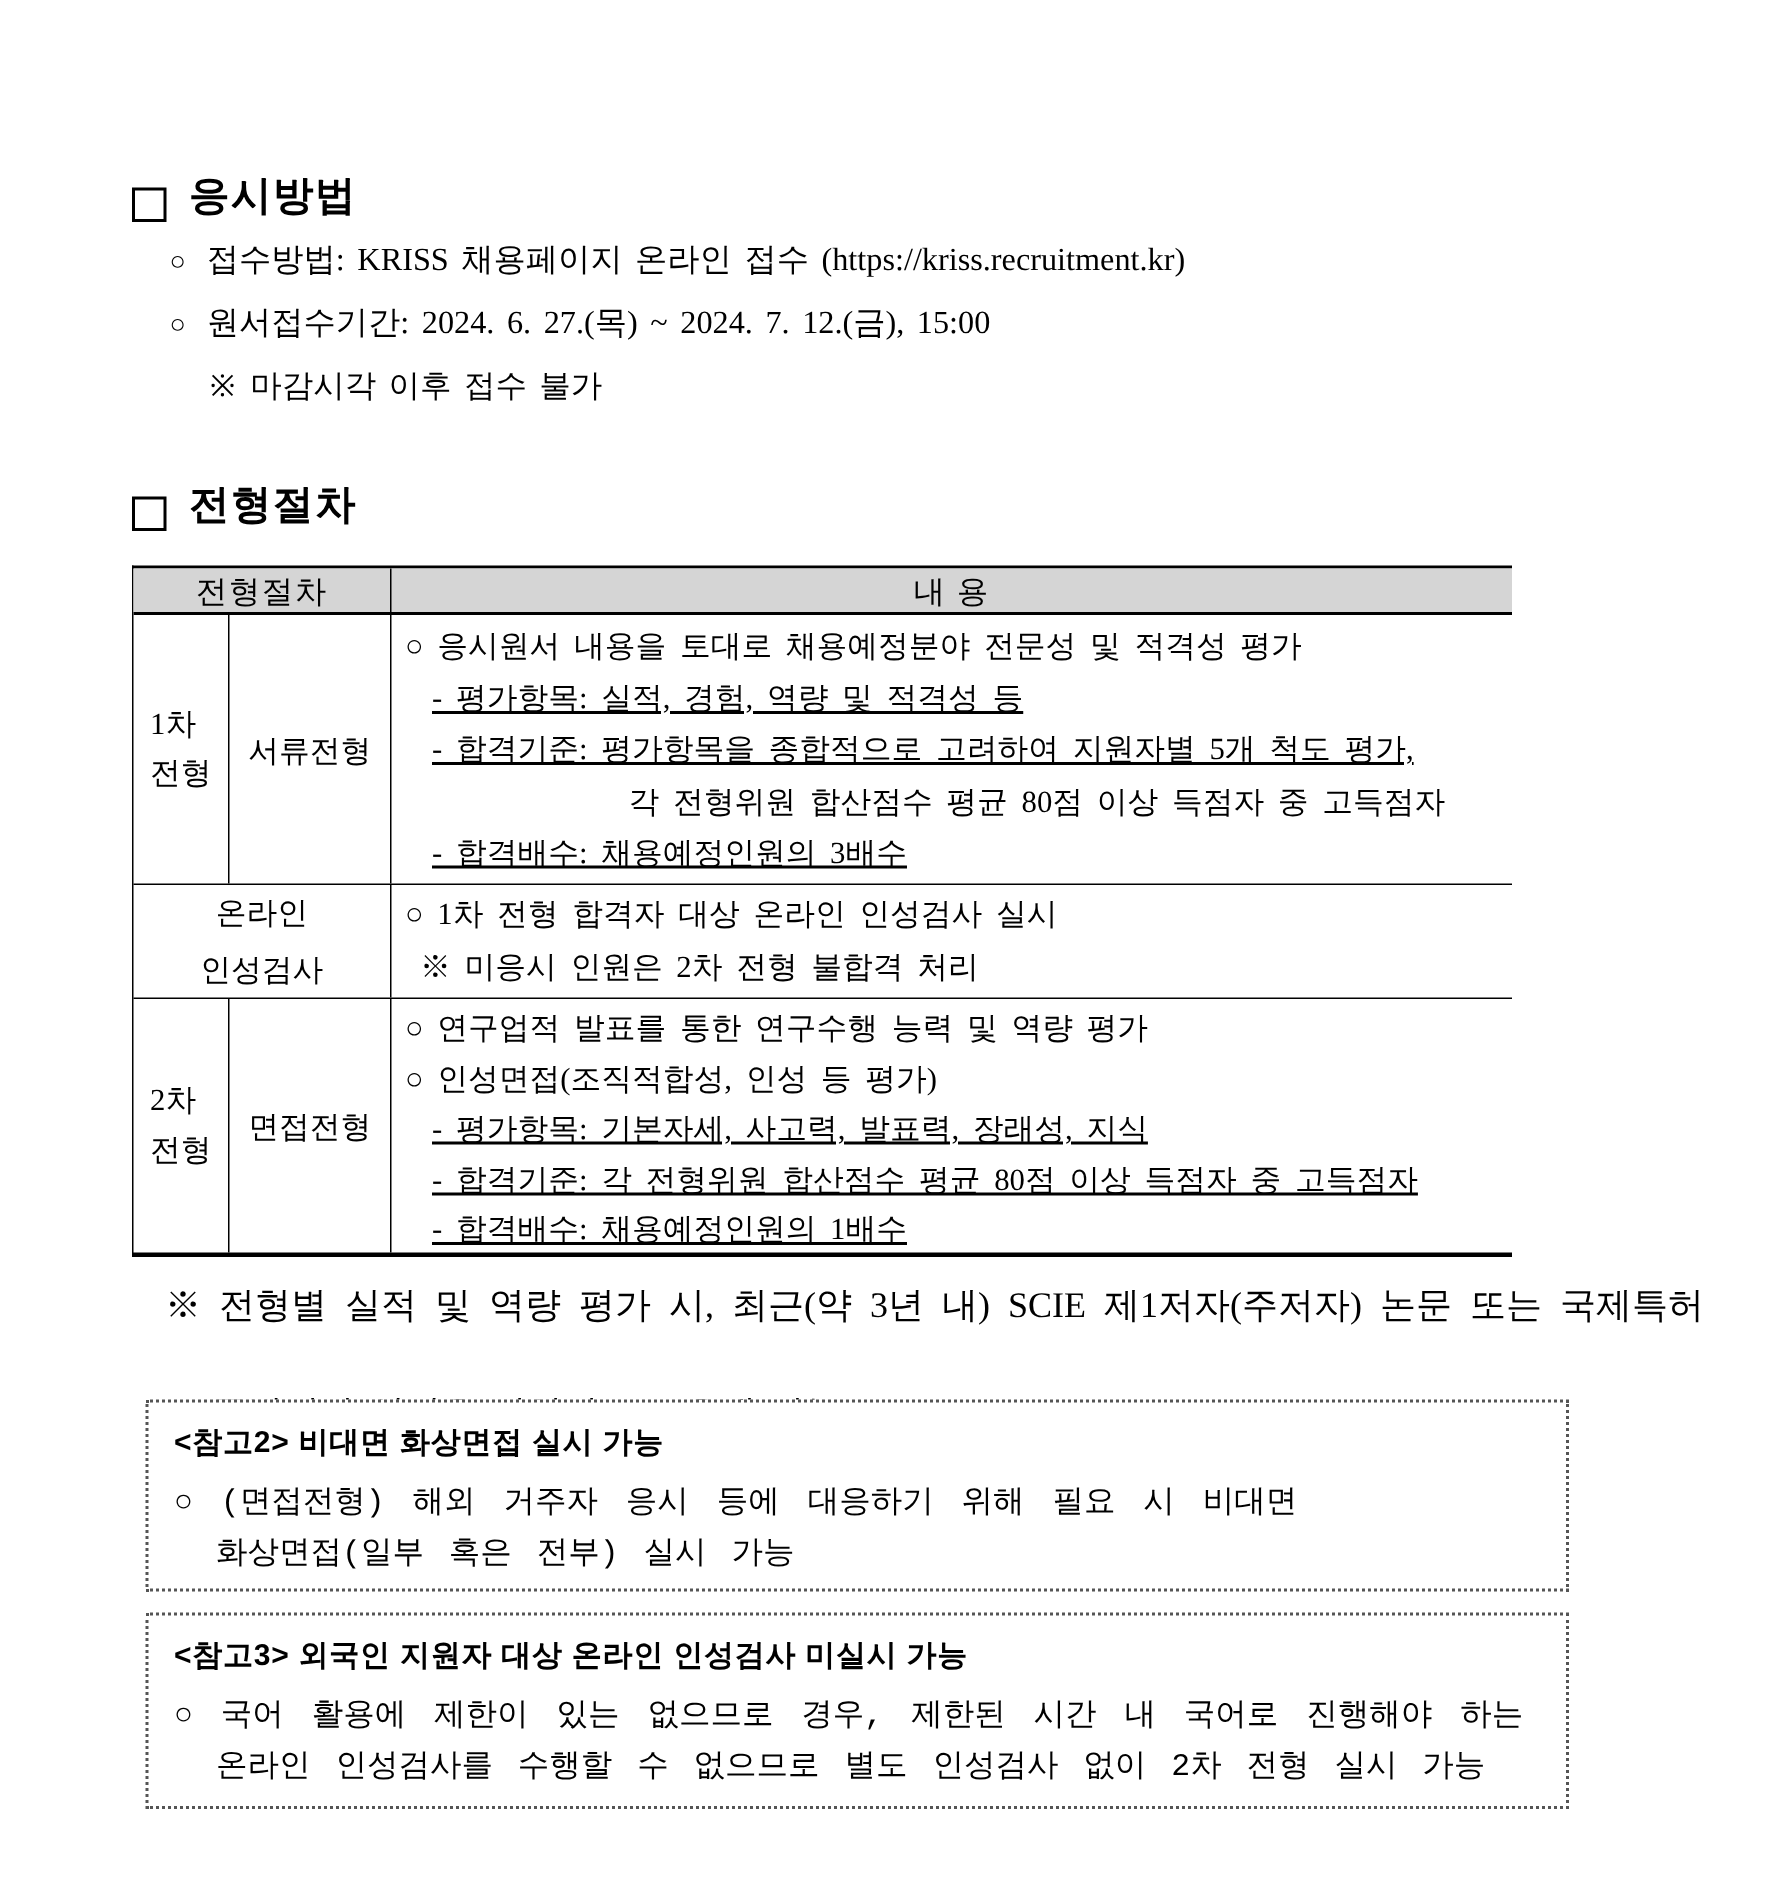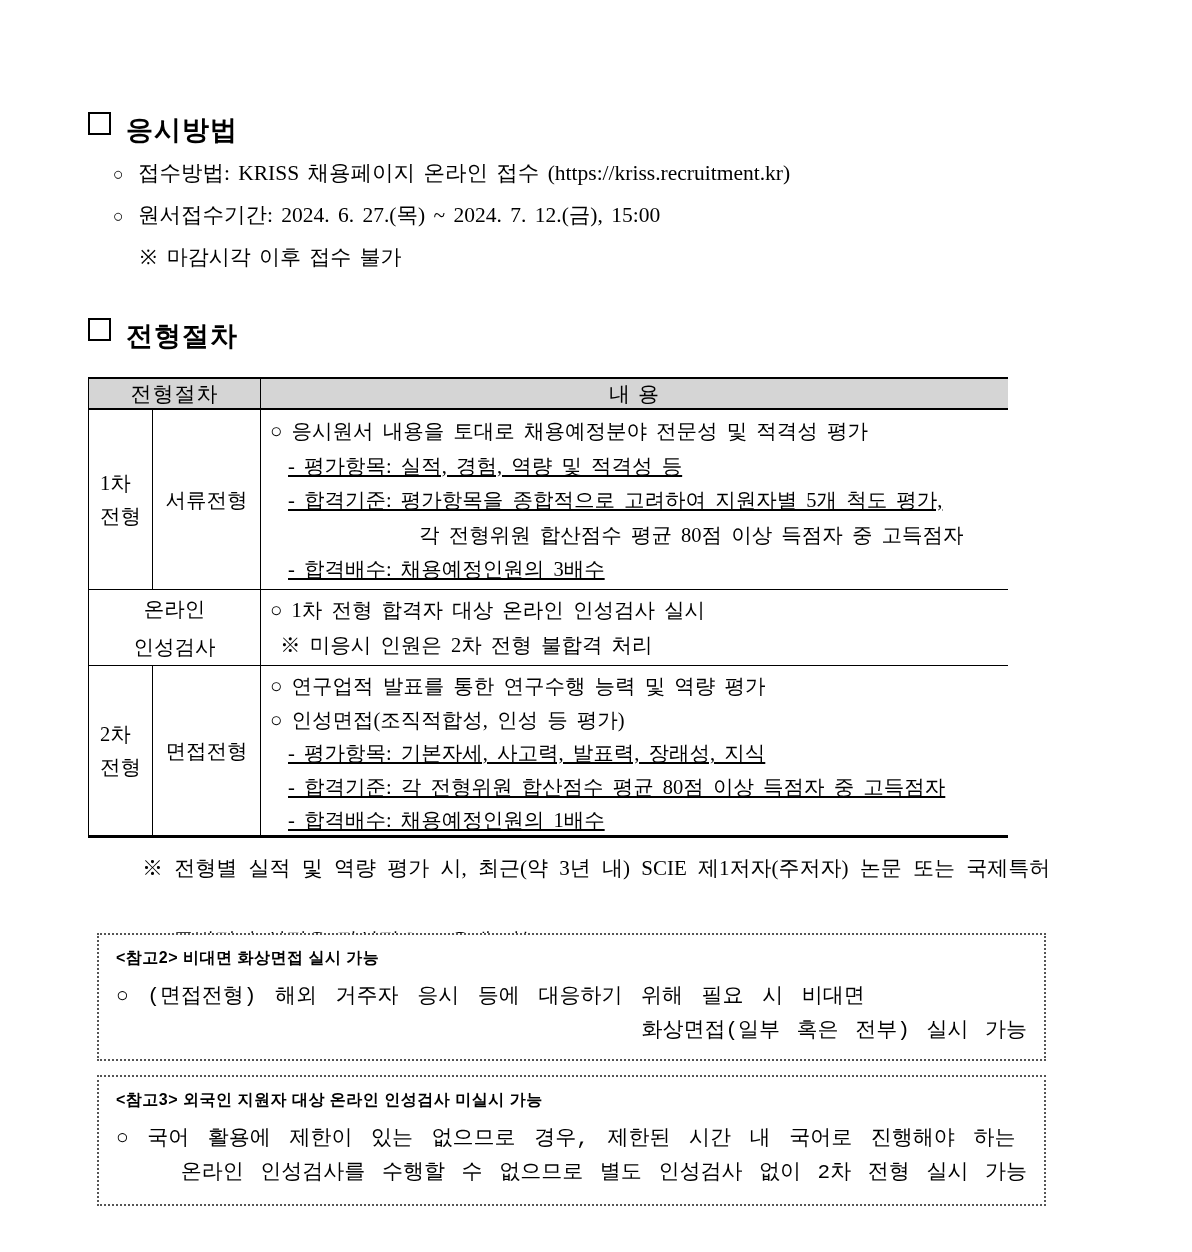--- a/index.html
+++ b/index.html
@@ -6,21 +6,21 @@
   html,body { background:#ffffff; }
   body {
     width:1192px; height:1252px; position:relative;
     font-family:"Liberation Serif", serif;
     color:#000;
   }
   .doc { position:absolute; inset:0; }
 
   
   .h-sec {
-    position:absolute; left:88px; display:flex; align-items:flex-start;
+    position:absolute; left:88px; display:flex; align-items:flex-end;
     font-family:"Liberation Sans", sans-serif;
     font-weight:bold; font-size:27px; letter-spacing:1px;
   }
   .h-sec .sq {
     width:23px; height:23px; border:2.2px solid #000; margin-right:15px;
     display:inline-block; flex:0 0 auto; background:#fff;
   }
   #h-apply { top:112px; }
   #h-process { top:318px; }
 
@@ -75,38 +75,38 @@
   .ln-cont { padding-left:158px; }
   .ln-ref  { padding-left:19px; }
   #row-1 { height:180px; }
   #row-2 { height:76px; }
   #row-2 .c-content { padding-top:3px; }
   #row-2 .ln { line-height:35px; }
   #row-3 { height:169px; }
   #row-3 .ln { line-height:33.5px; }
 
   
-  .note-line { position:absolute; font-size:21px; white-space:nowrap; word-spacing:6px;margin-left:32px; }
+  .note-line { position:absolute; font-size:24px; white-space:nowrap; word-spacing:6px; }
   #note-1 { top:854px; left:110px; }
   #note-2 { top:926px; left:141px; word-spacing:3px; }
 
   
   .refbox {
     position:absolute; left:97px; width:949px;
     border:2px dotted #555; background:#fff;
     padding:13px 17px 10px 17px;
   }
   #refbox-2 { top:933px; height:128px; }
   #refbox-3 { top:1075px; height:131px; }
   .refbox .rtitle {
     font-family:"Liberation Sans", sans-serif; font-weight:bold;
-    font-size:16px; letter-spacing:0.5px; margin-bottom:11px; white-space:nowrap;
+    font-size:20px; letter-spacing:0.5px; margin-bottom:11px; white-space:nowrap;
   }
   .refbox .rline { font-size:21px; line-height:34px; word-spacing:6px; white-space:nowrap;font-family:Liberation Mono, monospace; }
-  .refbox .rline2 { padding-left:28px; word-spacing:4px;text-align:right; }
+  .refbox .rline2 { padding-left:28px; word-spacing:4px; }
 </style>
 </head>
 <body>
 
 <div class="doc">
 
   <div class="h-sec" id="h-apply">
     <span class="sq"></span>
     <span>응시방법</span>
   </div>

